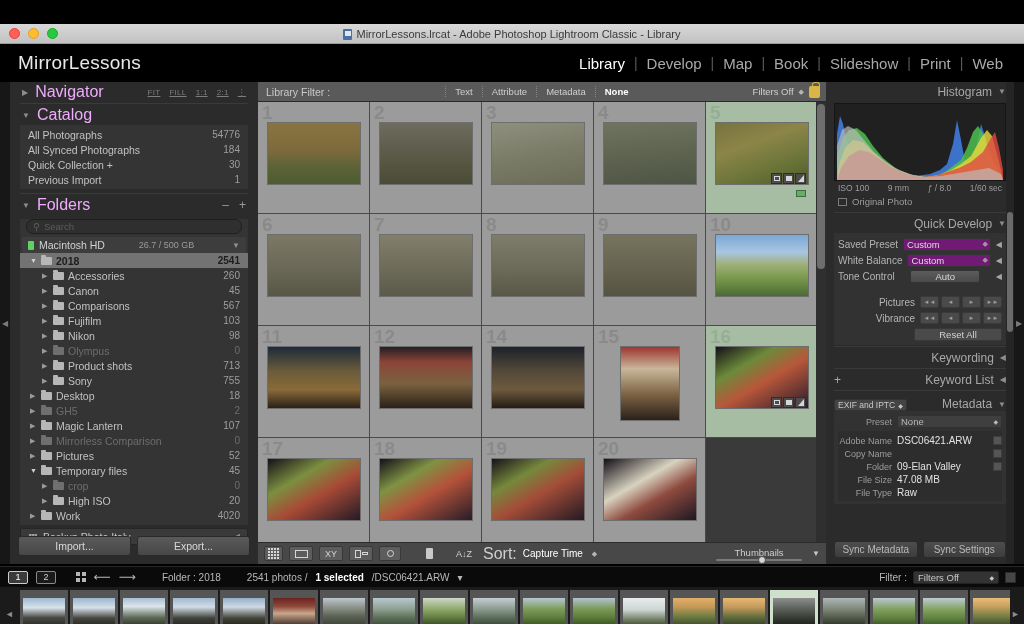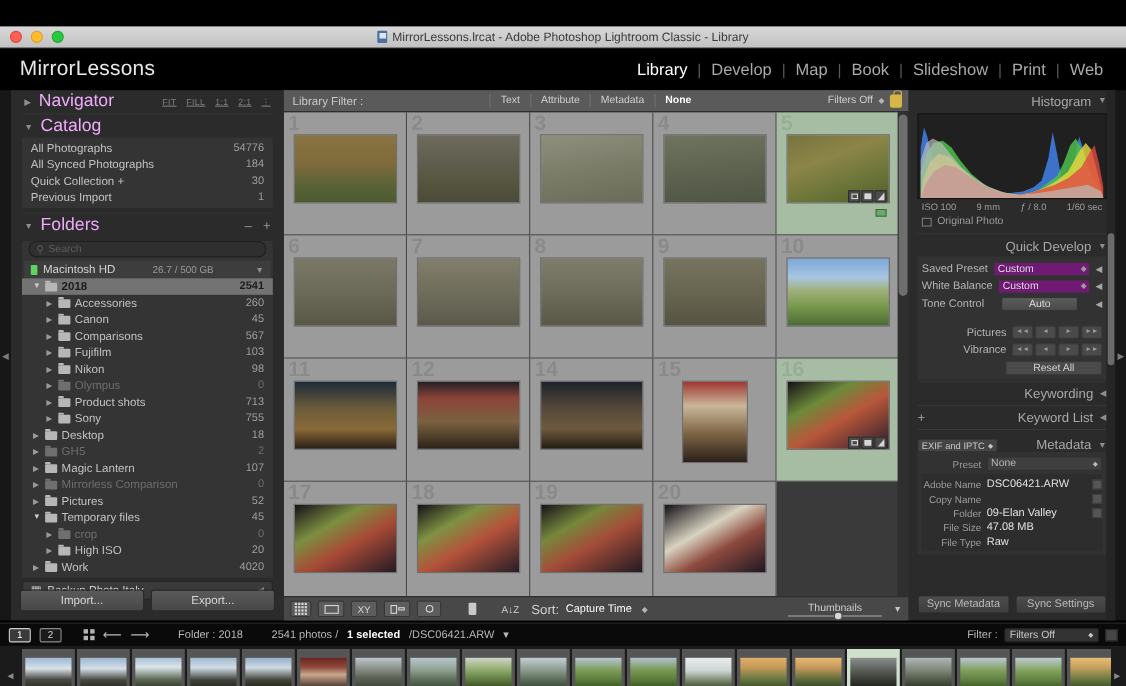--- a/index.html
+++ b/index.html
@@ -174,21 +174,21 @@
   .toolbar{
     position:absolute;left:0;bottom:0;width:568px;height:22px;background:#484848;
     border-top:1px solid #2b2b2b;display:flex;align-items:center;padding:0 6px;gap:6px;
   }
   .tb-btn{
     height:15px;min-width:19px;background:#5d5d5d;border:1px solid #383838;border-radius:2px;
     display:flex;align-items:center;justify-content:center;color:#d5d5d5;font-size:8px;cursor:pointer;
   }
   .tb-grid-ico{display:grid;grid-template-columns:repeat(4,2px);grid-template-rows:repeat(4,2px);gap:1px;}
   .tb-grid-ico span{background:#d8d8d8;display:block;width:2px;height:2px;}
-  .sorttxt{font-size:12px;color:#cfcfcf;margin-left:4px;}
+  .sorttxt{font-size:16px;color:#cfcfcf;margin-left:4px;}
   .sortval{font-size:10px;color:#ffffff;}
   .thumbslider{
     margin-left:auto;display:flex;flex-direction:column;align-items:center;gap:1px;margin-right:4px;
   }
   .ts-label{font-size:9.5px;color:#cfcfcf;}
   .ts-track{width:86px;height:2px;background:#7a7a7a;position:relative;border-radius:1px;}
   .ts-knob{position:absolute;left:42px;top:-3px;width:8px;height:8px;border-radius:50%;background:#d6d6d6;border:1px solid #4a4a4a;}
 
   
   .rightpanel{

